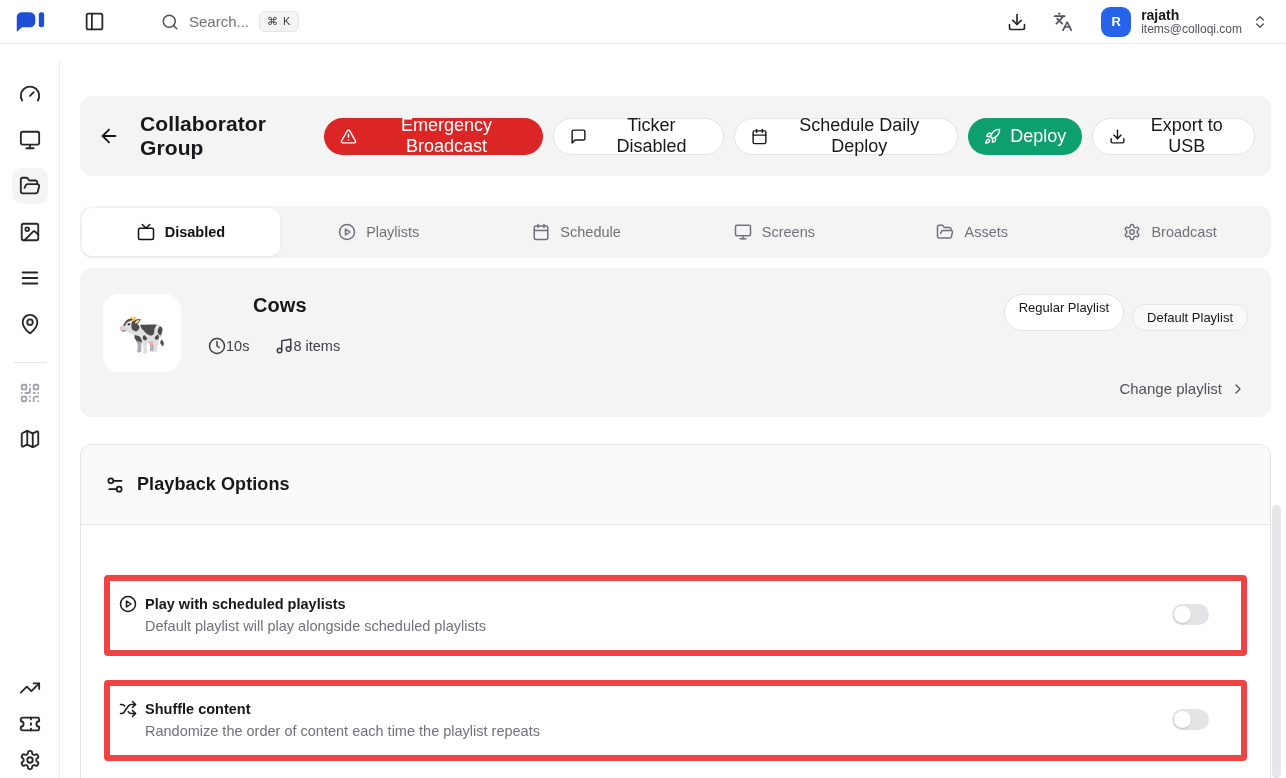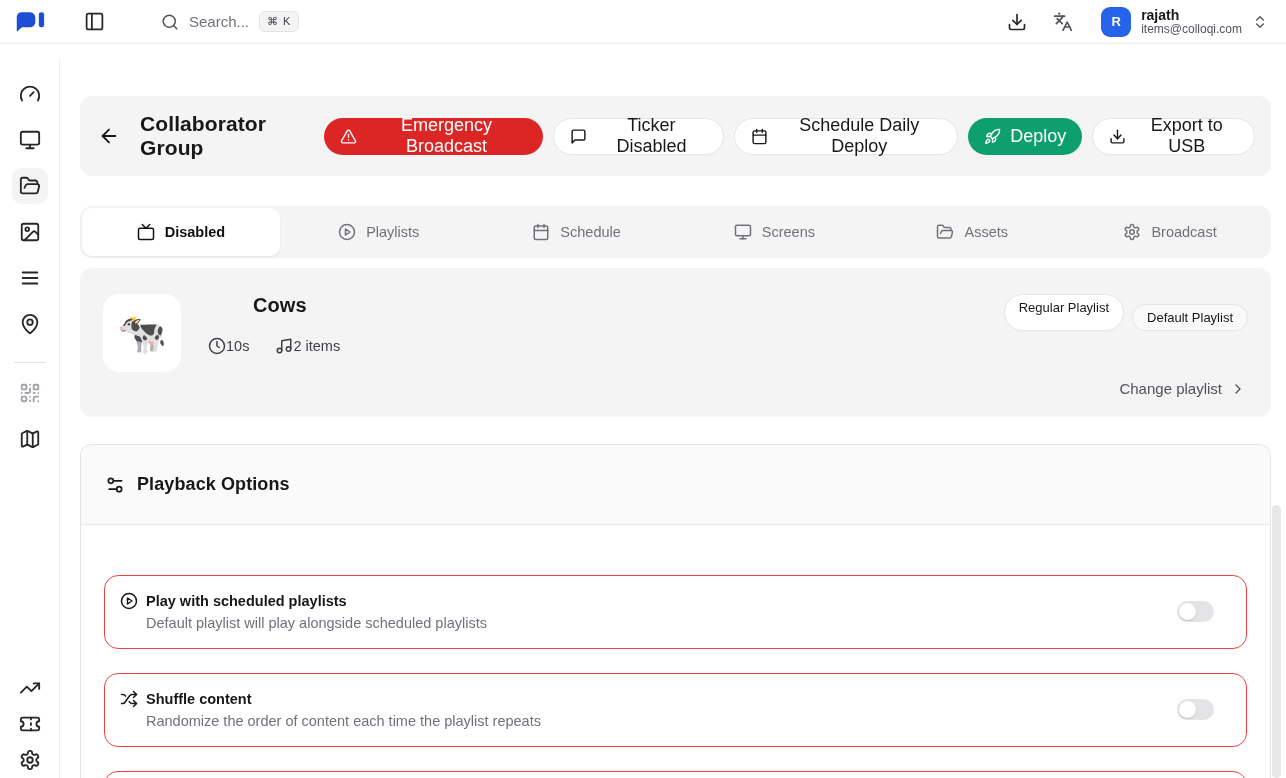--- a/index.html
+++ b/index.html
@@ -84,21 +84,21 @@
     color:#52525b; font-size:15px; cursor:pointer; padding:6px 2px;
     font-family:"Liberation Sans", sans-serif; }
 
   
   .options-panel { margin-top:27px; border:1px solid #e4e4e7; border-radius:12px 12px 0 0;
     border-bottom:none; overflow:hidden; height:353px; display:flex; flex-direction:column; }
   .panel-header { background:#fafafa; border-bottom:1px solid #e9e9eb; height:80px; flex:none;
     display:flex; align-items:center; gap:12px; padding:0 24px; }
   .panel-title { font-size:18px; font-weight:700; letter-spacing:.1px; }
   .panel-body { background:#fff; padding:50px 23px 0; display:flex; flex-direction:column; gap:24px; }
-  .opt-row { border:1px solid #ef4444; border-radius:14px; padding:14px 16px 16px 15px;
+  .opt-row { border:6px solid #ef4444; border-radius:4px; padding:14px 16px 16px 9px;
     display:flex; align-items:center; min-height:74px; }
   .opt-main { display:flex; flex-direction:column; gap:5px; }
   .opt-title-line { display:flex; align-items:center; gap:8px; }
   .opt-title { font-size:14.5px; font-weight:600; }
   .opt-sub { font-size:14.5px; color:#71717a; padding-left:26px; }
   .toggle { margin-left:auto; margin-right:16px; width:37px; height:21px; border-radius:999px;
     background:#e4e4e7; border:none; position:relative; cursor:pointer; flex:none; }
   .toggle .knob { position:absolute; top:2px; left:2px; width:17px; height:17px;
     border-radius:50%; background:#fff; box-shadow:0 1px 2px rgba(0,0,0,.15); }
 
@@ -361,21 +361,21 @@
                 <path d="M12 6v6l3 2"></path>
             </svg>
             <span>10s</span>
           </div>
           <div class="meta-item">
             <svg width="18" height="18" viewBox="0 0 24 24" fill="none" stroke="#3f3f46" stroke-width="2" stroke-linecap="round" stroke-linejoin="round">
               <path d="M9 18V5l12-2v13"></path>
                 <circle cx="6" cy="18" r="3"></circle>
                 <circle cx="18" cy="16" r="3"></circle>
             </svg>
-            <span>2 items</span>
+            <span>8 items</span>
           </div>
         </div>
       </div>
       <div class="card-badges">
         <span class="badge badge-solid">Regular Playlist</span>
         <span class="badge badge-ghost">Default Playlist</span>
       </div>
     </div>
     <div class="card-footer">
       <button class="change-link">

